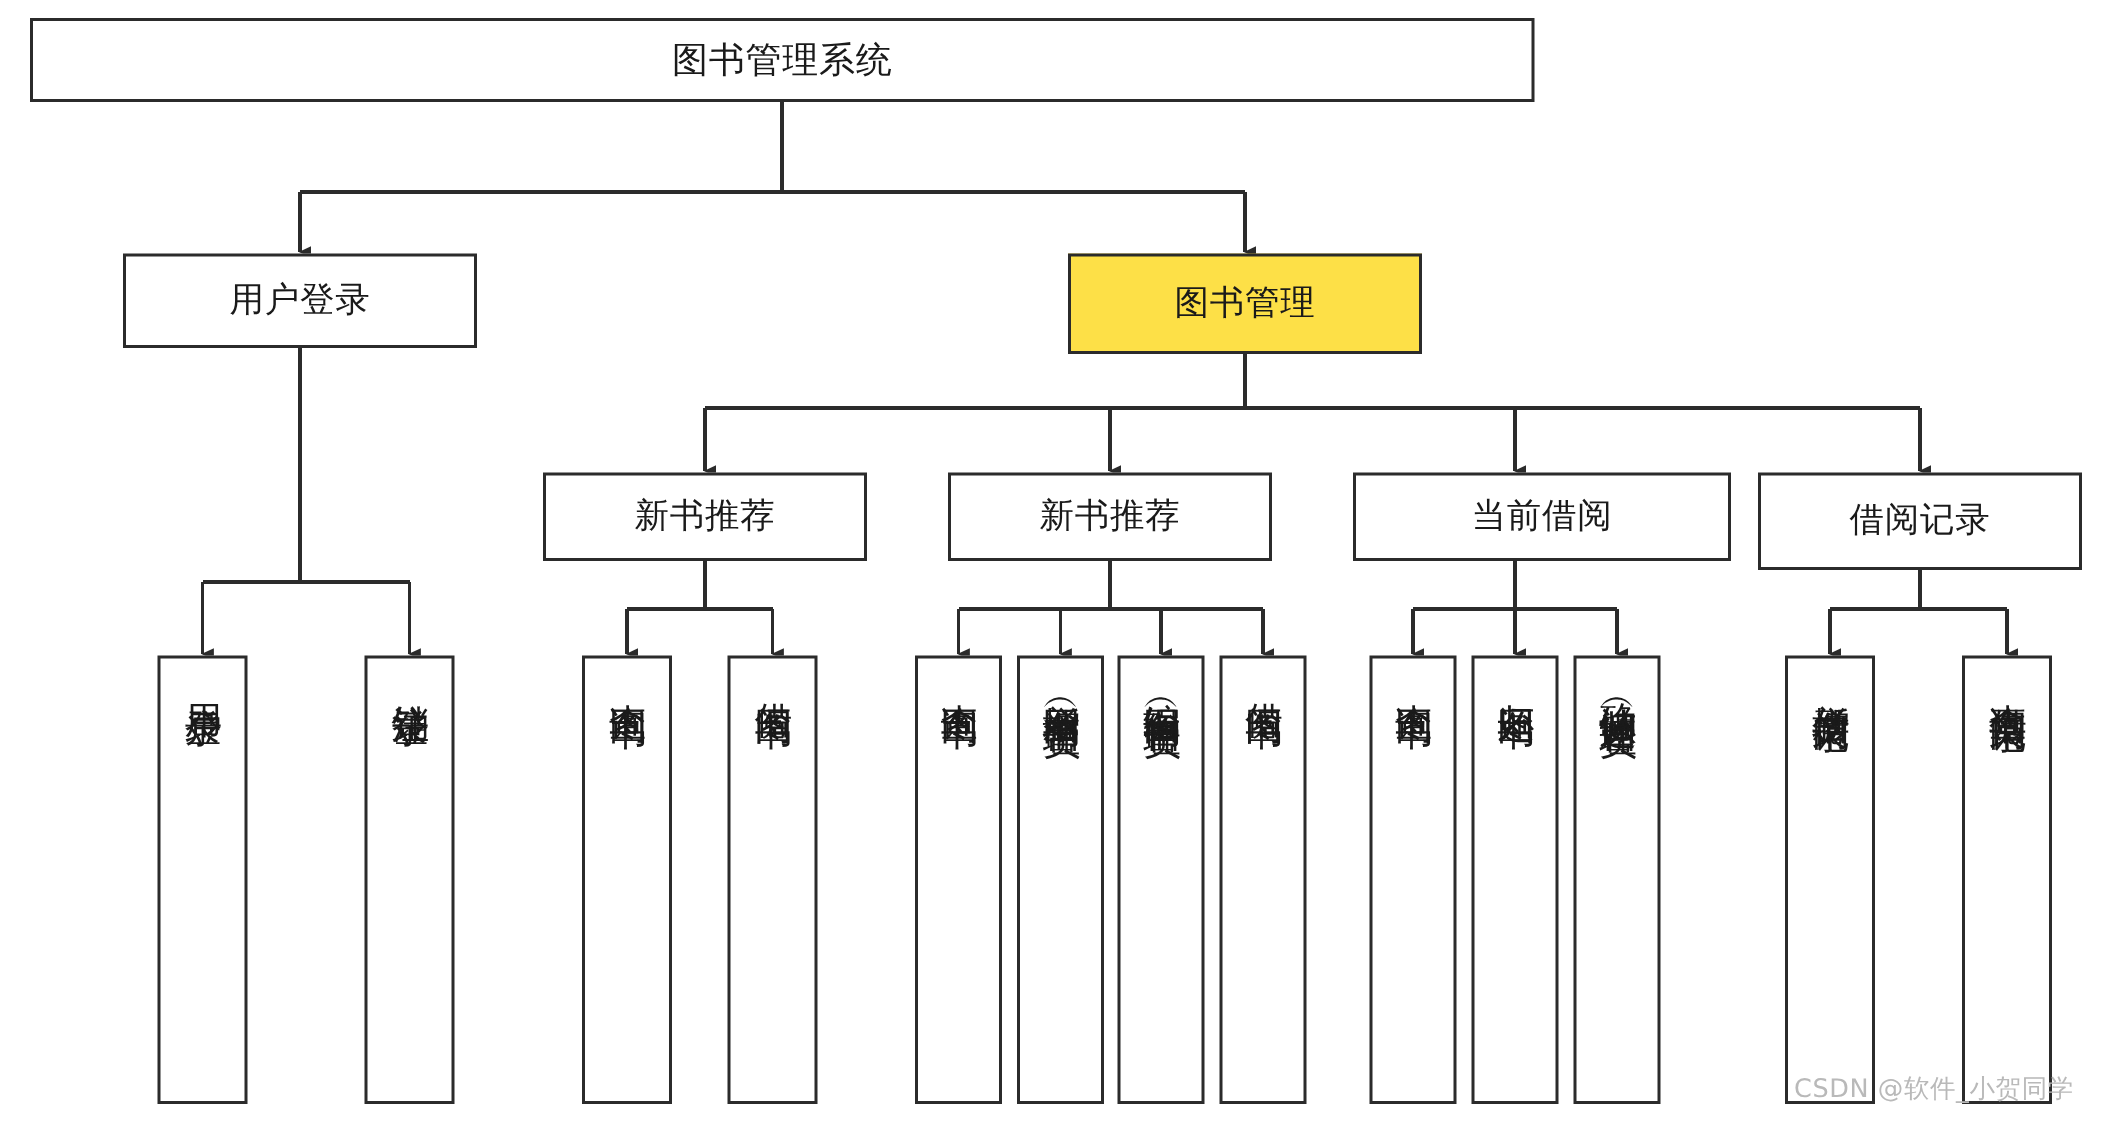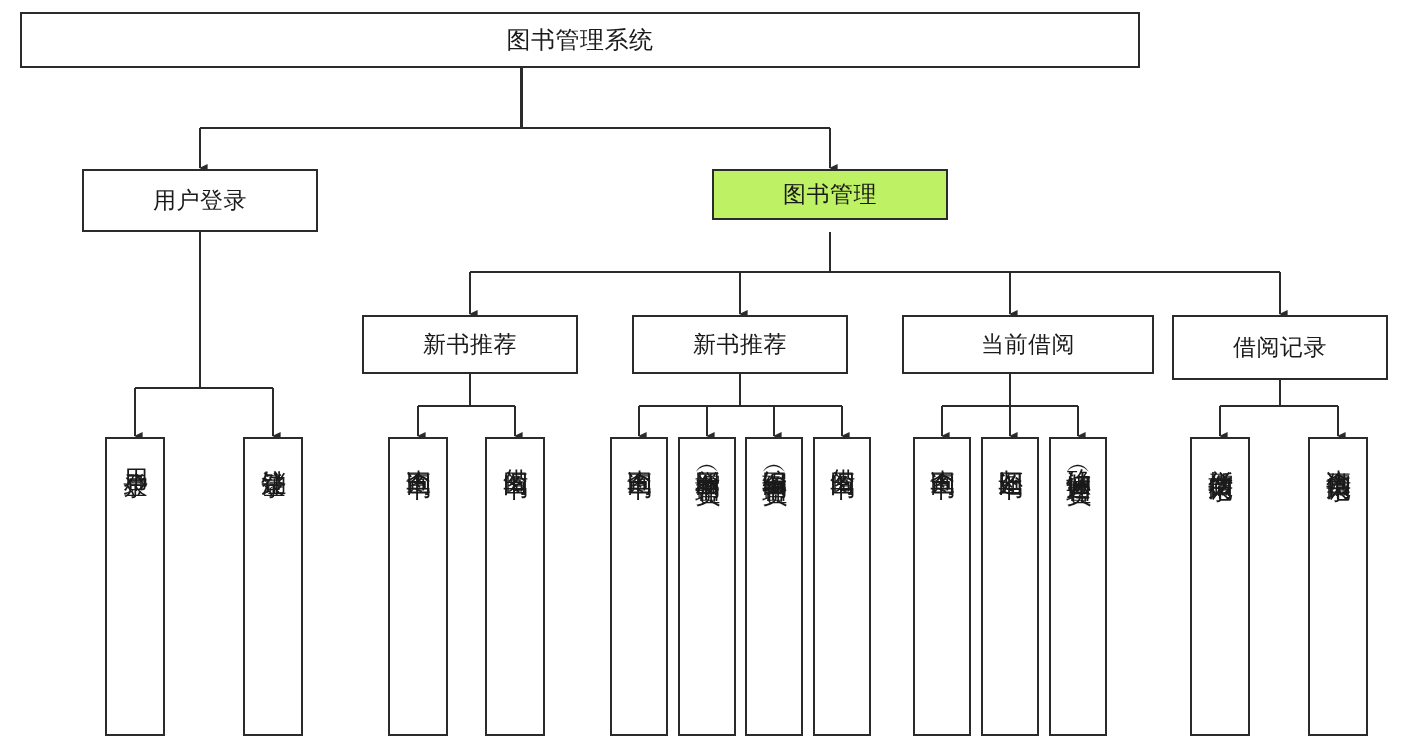--- a/index.html
+++ b/index.html
@@ -111,27 +111,27 @@
         <line x1="1010" y1="406" x2="1010" y2="436" stroke="#2b2b2b" stroke-width="2.6" shape-rendering="crispEdges" marker-end="url(#arrowhead)"></line>
         <line x1="1078" y1="406" x2="1078" y2="436" stroke="#2b2b2b" stroke-width="2.6" shape-rendering="crispEdges" marker-end="url(#arrowhead)"></line>
         <line x1="1280" y1="374" x2="1280" y2="406" stroke="#2b2b2b" stroke-width="2.6" shape-rendering="crispEdges"></line>
         <line x1="1220" y1="406" x2="1338" y2="406" stroke="#2b2b2b" stroke-width="2.6" shape-rendering="crispEdges"></line>
         <line x1="1220" y1="406" x2="1220" y2="436" stroke="#2b2b2b" stroke-width="2.6" shape-rendering="crispEdges" marker-end="url(#arrowhead)"></line>
         <line x1="1338" y1="406" x2="1338" y2="436" stroke="#2b2b2b" stroke-width="2.6" shape-rendering="crispEdges" marker-end="url(#arrowhead)"></line>
       </g>
   </svg>
 
   <div id="node-layer">
-      <div class="node horizontal root" id="node-root" style="left: 20px; top: 12px; width: 1120px; height: 56px; border-color: rgb(43, 43, 43); background: rgb(255, 255, 255); color: rgb(26, 26, 26);">
+      <div class="node horizontal root" id="node-root" style="left: 20px; top: 12px; width: 1003px; height: 56px; border-color: rgb(43, 43, 43); background: rgb(255, 255, 255); color: rgb(26, 26, 26);">
         <span class="node-label">图书管理系统</span>
       </div>
       <div class="node horizontal" id="node-user-login" style="left: 82px; top: 169px; width: 236px; height: 63px; border-color: rgb(43, 43, 43); background: rgb(255, 255, 255); color: rgb(26, 26, 26);">
         <span class="node-label">用户登录</span>
       </div>
-      <div class="node horizontal" id="node-book-manage" style="left: 712px; top: 169px; width: 236px; height: 51px; border-color: rgb(43, 43, 43); background: #bef264; color: rgb(26, 26, 26); justify-content: center;">
+      <div class="node horizontal" id="node-book-manage" style="left: 712px; top: 169px; width: 236px; height: 67px; border-color: rgb(43, 43, 43); background: #fde047; color: rgb(26, 26, 26); justify-content: center;">
         <span class="node-label">图书管理</span>
       </div>
       <div class="node horizontal" id="node-new-book-rec" style="left: 362px; top: 315px; width: 216px; height: 59px; border-color: rgb(43, 43, 43); background: rgb(255, 255, 255); color: rgb(26, 26, 26);">
         <span class="node-label">新书推荐</span>
       </div>
       <div class="node horizontal" id="node-book-borrow" style="left: 632px; top: 315px; width: 216px; height: 59px; border-color: rgb(43, 43, 43); background: rgb(255, 255, 255); color: rgb(26, 26, 26);">
         <span class="node-label">新书推荐</span>
       </div>
       <div class="node horizontal" id="node-current-borrow" style="left: 902px; top: 315px; width: 252px; height: 59px; border-color: rgb(43, 43, 43); background: rgb(255, 255, 255); color: rgb(26, 26, 26);">
         <span class="node-label">当前借阅</span>
@@ -173,14 +173,15 @@
         <span class="node-label">确认归还（管理员）</span>
       </div>
       <div class="node vertical" id="node-leaf-br-add" style="left: 1190px; top: 437px; width: 60px; height: 299px; border-color: rgb(43, 43, 43); background: rgb(255, 255, 255); color: rgb(26, 26, 26);">
         <span class="node-label">新增借阅记录</span>
       </div>
       <div class="node vertical" id="node-leaf-br-query" style="left: 1308px; top: 437px; width: 60px; height: 299px; border-color: rgb(43, 43, 43); background: rgb(255, 255, 255); color: rgb(26, 26, 26);">
         <span class="node-label">查询借阅记录</span>
       </div>
     </div>
 
+  <div class="watermark" style="left:1196px; top:714px;">CSDN @软件_小贺同学</div>
 
 </div>
 
 </body></html>

